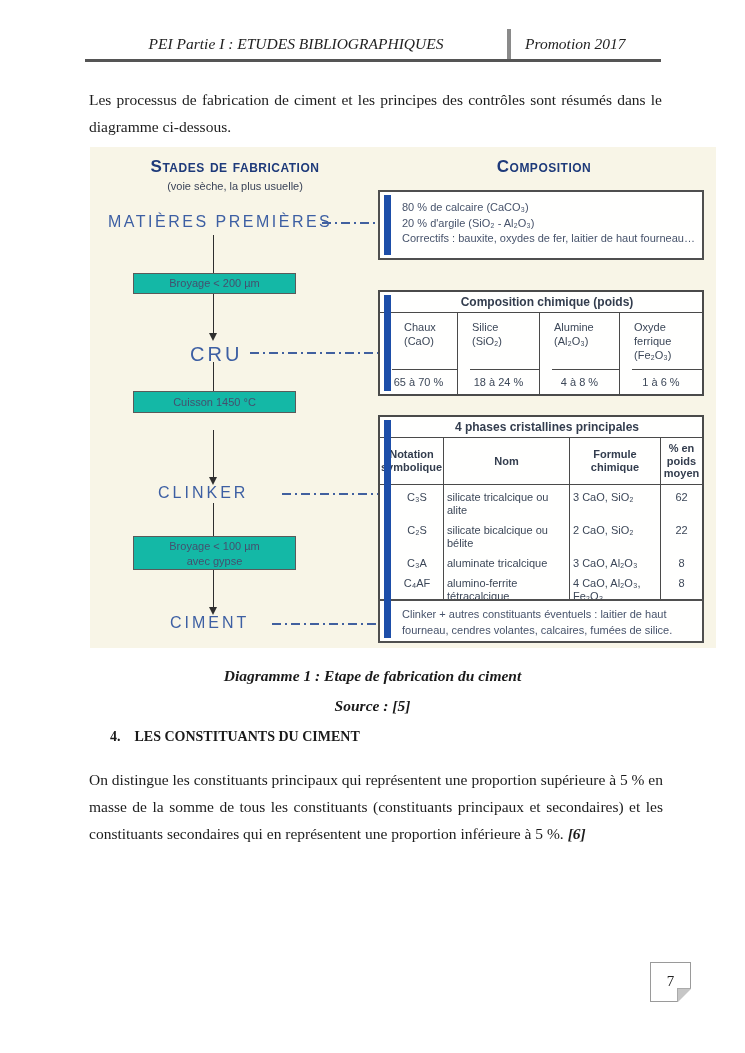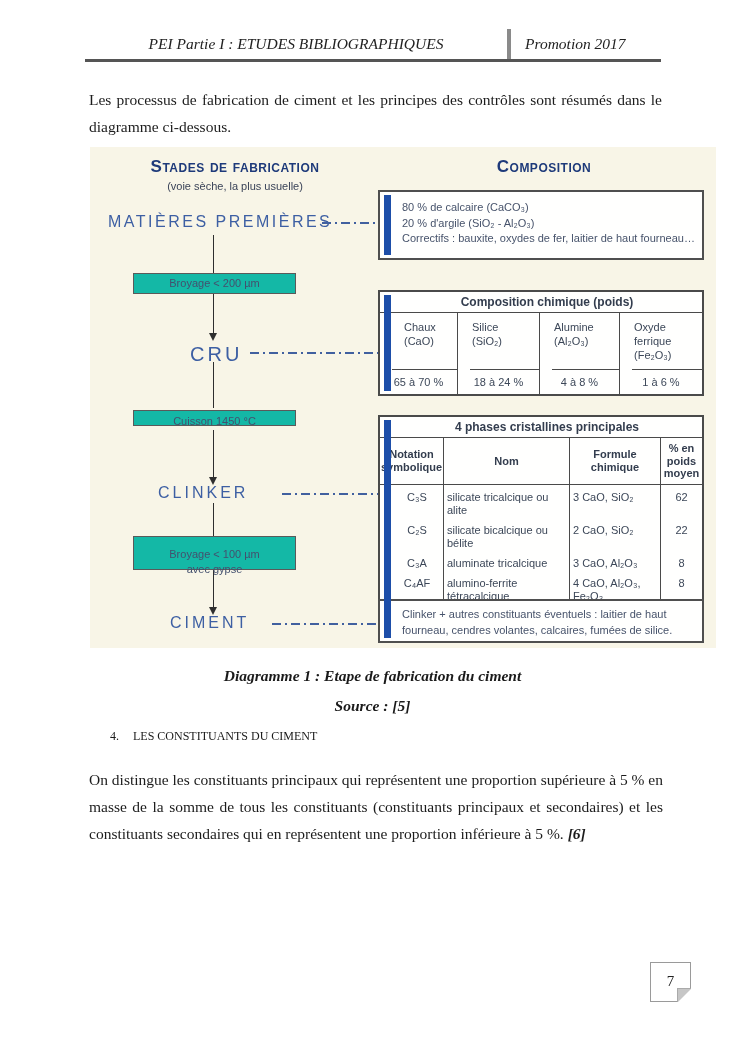--- a/index.html
+++ b/index.html
@@ -84,21 +84,21 @@
   .ph-grid .last { border-right:none; }
   .ph-grid .c { text-align:center; }
   .ph-grid .dc:nth-child(4n+1) { padding-left:14px; }
   .ph-grid .row-top { padding-top:6px; }
 
   
   .caption1 { position:absolute; left:0; top:667px; width:745px; text-align:center;
     font-weight:bold; font-style:italic; font-size:15.5px; }
   .caption2 { position:absolute; left:0; top:697px; width:745px; text-align:center;
     font-weight:bold; font-style:italic; font-size:15.5px; }
-  .sec-h { position:absolute; left:110px; top:729px; font-weight:normal; font-size:12px; }
+  .sec-h { position:absolute; left:110px; top:729px; font-weight:bold; font-size:14px; }
   .sec-h .num { margin-right:14px; }
   .body-par {
     position:absolute; left:89px; top:766px; width:574px;
     font-size:15.5px; line-height:27px; text-align:justify; color:#1c1c1c;
   }
   .body-par .ref { font-weight:bold; font-style:italic; }
 
   
   .pagebox {
     position:absolute; left:650px; top:962px; width:41px; height:40px;
@@ -141,26 +141,26 @@
     <div class="arrow" style="top:330px;"></div>
     <div class="vline" style="top:356px;height:33px;"></div>
     <div class="vline" style="top:423px;height:37px;"></div>
     <div class="arrow" style="top:460px;"></div>
 
     <div class="stage-box" style="top:126px;height:21px;line-height:19px;">Broyage &lt; 200 µm</div>
 
     <div class="flow-label" style="left:100px;top:196px;font-size:20px;letter-spacing:3px;">CRU</div>
     <div class="dashdot" style="left:160px;top:205px;width:128px;"></div>
 
-    <div class="stage-box" style="top:263px;height:16px;line-height:20px;">Cuisson 1450 °C</div>
+    <div class="stage-box" style="top:244px;height:22px;line-height:20px;">Cuisson 1450 °C</div>
 
     <div class="flow-label" style="left:68px;top:337px;font-size:16px;letter-spacing:3px;">CLINKER</div>
     <div class="dashdot" style="left:192px;top:346px;width:96px;"></div>
 
-    <div class="stage-box" style="top:389px;height:34px;padding-top:10px;line-height:15px;">
+    <div class="stage-box" style="top:389px;height:34px;padding-top:2px;line-height:15px;">
       <div>Broyage &lt; 100 µm</div>
       <div>avec gypse</div>
     </div>
 
     <div class="flow-label" style="left:80px;top:467px;font-size:16px;letter-spacing:3px;">CIMENT</div>
     <div class="dashdot" style="left:182px;top:476px;width:106px;"></div>
 
     <div class="comp-box" style="top:43px;height:70px;">
       <div class="accent-bar"></div>
       <div>80 % de calcaire (CaCO₃)</div>

